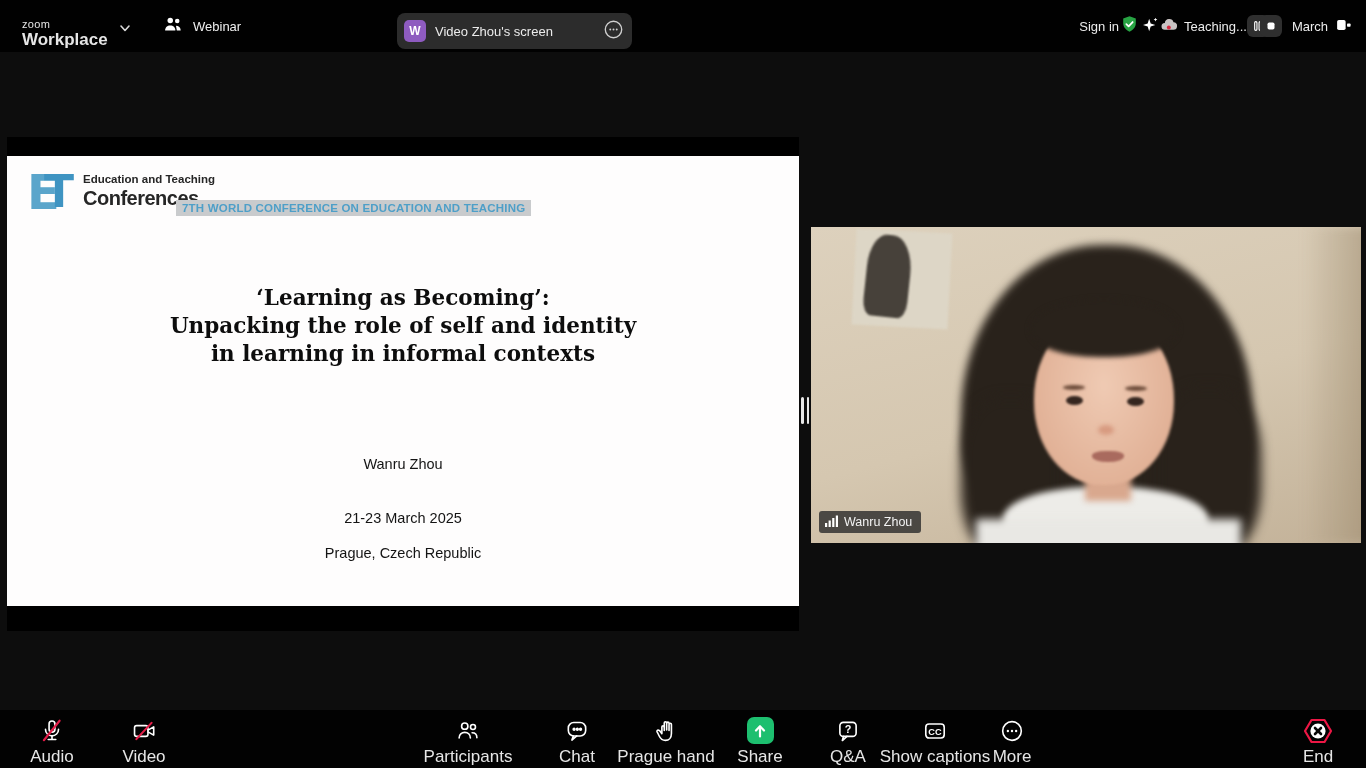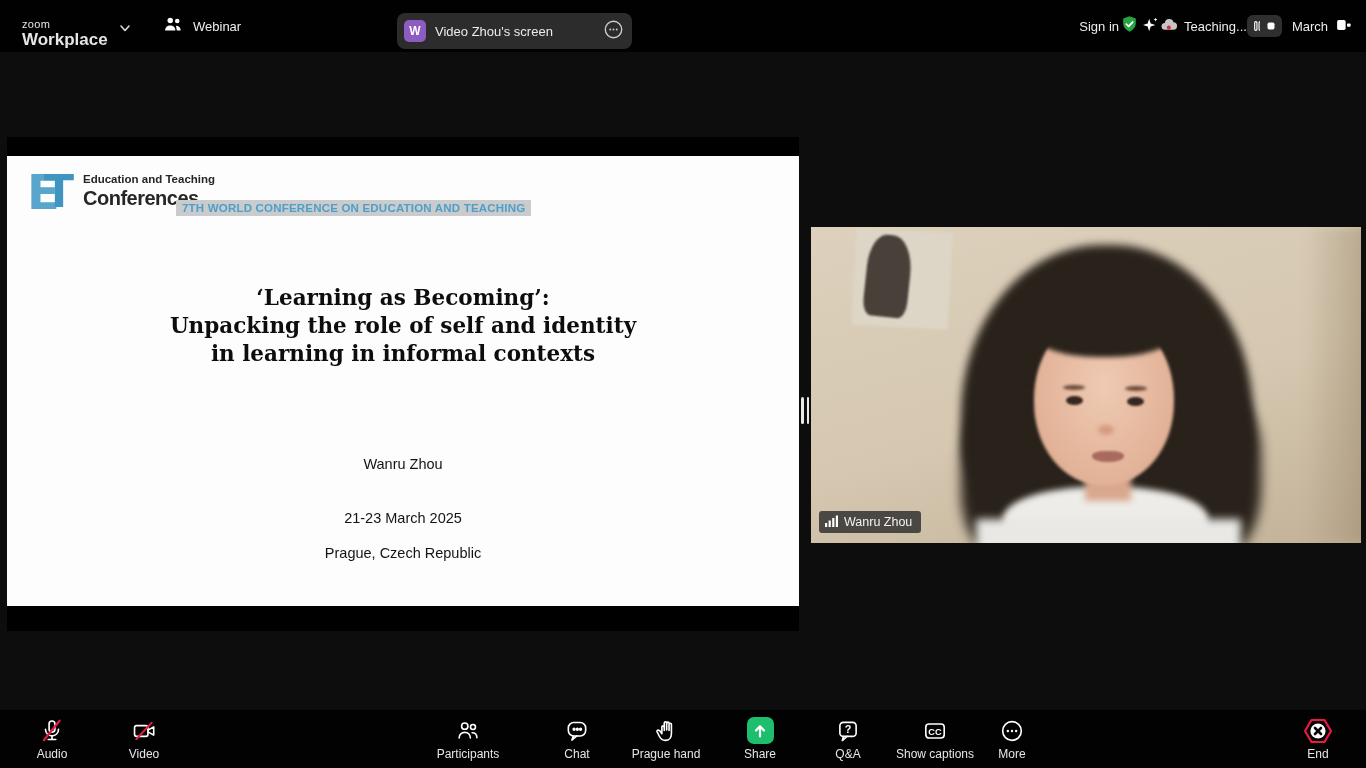--- a/index.html
+++ b/index.html
@@ -59,21 +59,21 @@
   .brow-r { left:314px; top:159px; width:22px; height:5px; background:#6d4c3a; border-radius:50%; filter:blur(1.5px); }
   .eye-l { left:255px; top:169px; width:17px; height:9px; background:#35261f; border-radius:50%; filter:blur(1px); }
   .eye-r { left:316px; top:170px; width:17px; height:9px; background:#35261f; border-radius:50%; filter:blur(1px); }
   .nose { left:287px; top:198px; width:16px; height:10px; background:#d79a80; border-radius:50%; filter:blur(2px); }
   .mouth { left:281px; top:224px; width:32px; height:11px; background:#a96a5e; border-radius:50% 50% 60% 60%; filter:blur(1px); }
   .name-tag { position:absolute; left:8px; bottom:10px; background:rgba(45,45,45,.82); border-radius:3px; padding:3px 9px 3px 6px; display:flex; align-items:center; gap:5px; color:#f3f3f3; font-size:12.5px; z-index:8; }
 
   
   .toolbar { position:absolute; left:0; bottom:0; width:1366px; height:58px; background:#020202; z-index:30; }
   .tool { position:absolute; top:7px; width:110px; transform:translateX(-50%); display:flex; flex-direction:column; align-items:center; gap:3px; color:#e6e6e6; cursor:default; }
-  .tool .t-label { font-size:12px; white-space:nowrap; }
+  .tool .t-label { font-size:17px; white-space:nowrap; }
   .t-icon { height:27px; display:flex; align-items:center; justify-content:center; }
   .share-box { width:27px; height:27px; background:#1dbf6f; border-radius:7px; display:flex; align-items:center; justify-content:center; }
 </style>
 </head>
 <body>
 
 <div class="app">
 
   <div class="topbar">
     <div class="brand">

